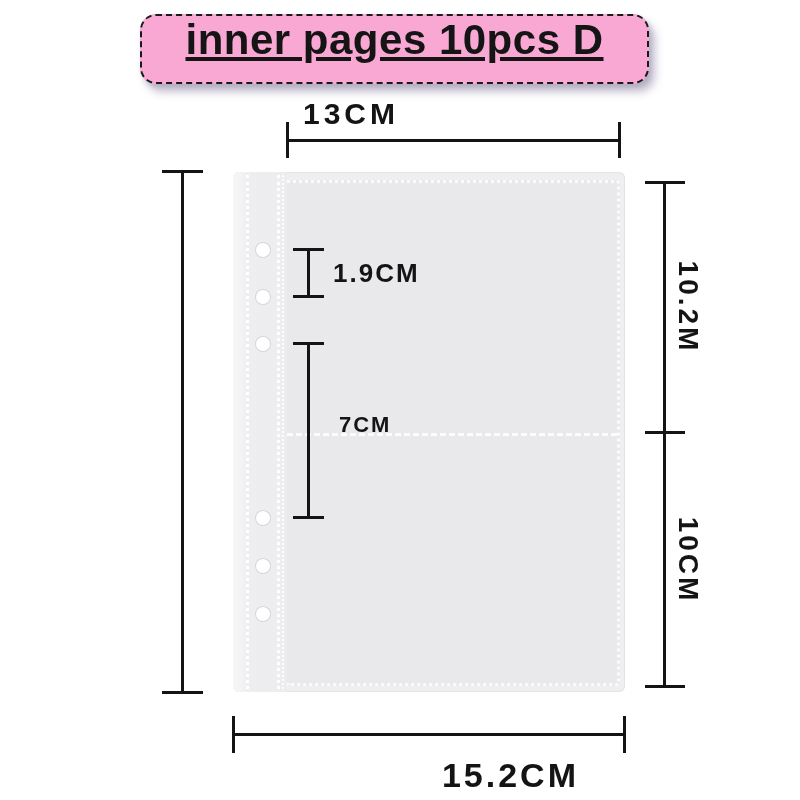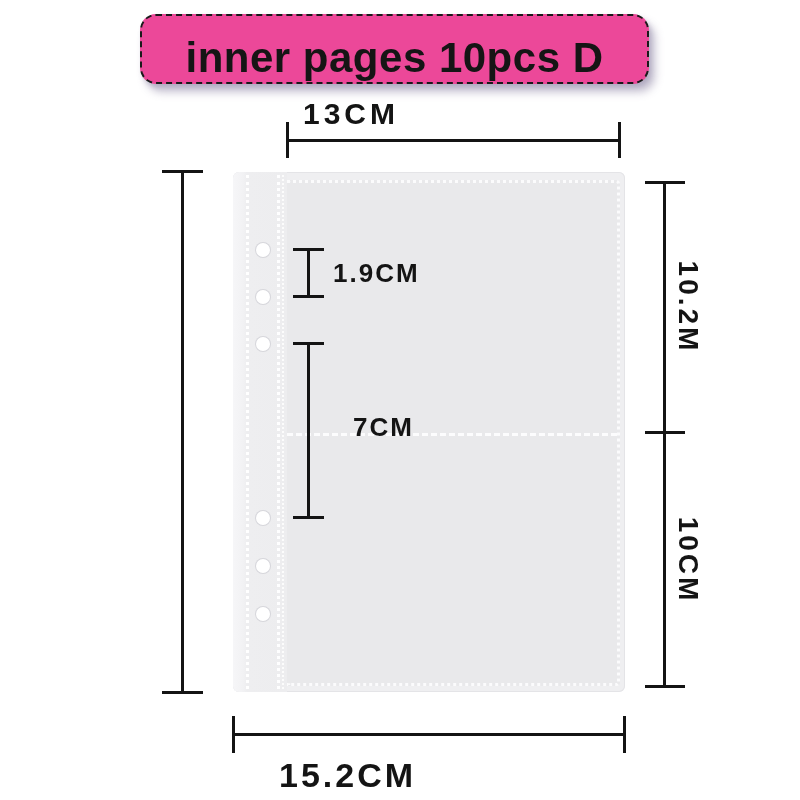--- a/index.html
+++ b/index.html
@@ -4,23 +4,23 @@
 <style>
   html,body{margin:0;padding:0;background:#ffffff;}
   .stage{
     position:relative;width:800px;height:800px;background:#ffffff;overflow:hidden;
     font-family:"Liberation Sans", sans-serif;color:#141414;
   }
 
   
   .banner{
     position:absolute;left:140px;top:14px;width:505px;height:66px;
-    background:#ec4899;border:2px dashed #1a1a1a;border-radius:16px;
+    background:#f9a8d4;border:2px dashed #1a1a1a;border-radius:16px;
     box-shadow:6px 8px 9px rgba(124,112,150,0.45), 2px 3px 4px rgba(124,112,150,0.25);
-    display:flex;align-items:flex-end;justify-content:center;
+    display:flex;align-items:flex-start;justify-content:center;text-decoration:underline;
   }
   .banner span{
     font-size:42px;font-weight:700;letter-spacing:0.5px;color:#151515;white-space:nowrap;
   }
 
   
   .sleeve{
     position:absolute;left:233px;top:172px;width:392px;height:520px;
     background:#efeff1;border-radius:6px;
     box-shadow:inset 0 0 0 1px #e4e4e7;
@@ -100,27 +100,27 @@
   <div class="dline" style="left:162px;top:691px;width:41px;height:3px"></div>
 
   <div class="dline" style="left:307px;top:250px;width:3px;height:47px"></div>
   <div class="dline" style="left:293px;top:248px;width:31px;height:3px"></div>
   <div class="dline" style="left:293px;top:295px;width:31px;height:3px"></div>
   <div class="dlabel" style="left:333px;top:258px;font-size:26px;letter-spacing:2px">1.9CM</div>
 
   <div class="dline" style="left:307px;top:344px;width:3px;height:174px"></div>
   <div class="dline" style="left:293px;top:342px;width:31px;height:3px"></div>
   <div class="dline" style="left:293px;top:516px;width:31px;height:3px"></div>
-  <div class="dlabel" style="left:353px;top:412px;font-size:26px;letter-spacing:2px">7CM</div>
+  <div class="dlabel" style="left:339px;top:412px;font-size:22px;letter-spacing:2px">7CM</div>
 
   <div class="dline" style="left:663px;top:182px;width:3px;height:505px"></div>
   <div class="dline" style="left:645px;top:181px;width:40px;height:3px"></div>
   <div class="dline" style="left:645px;top:431px;width:40px;height:3px"></div>
   <div class="dline" style="left:645px;top:685px;width:40px;height:3px"></div>
   <div class="dlabel rot" style="left:628px;top:287px;width:120px;height:40px;font-size:28px;letter-spacing:3px">10.2M</div>
   <div class="dlabel rot" style="left:628px;top:540px;width:120px;height:40px;font-size:28px;letter-spacing:3px">10CM</div>
 
   <div class="dline" style="left:233px;top:733px;width:392px;height:3px"></div>
   <div class="dline" style="left:232px;top:716px;width:3px;height:37px"></div>
   <div class="dline" style="left:623px;top:716px;width:3px;height:37px"></div>
-  <div class="dlabel" style="left:279px;top:756px;width:300px;text-align:left;font-size:34px;letter-spacing:3px">15.2CM</div>
+  <div class="dlabel" style="left:279px;top:756px;width:300px;text-align:right;font-size:34px;letter-spacing:3px">15.2CM</div>
 
 </div>
 
 </body></html>

